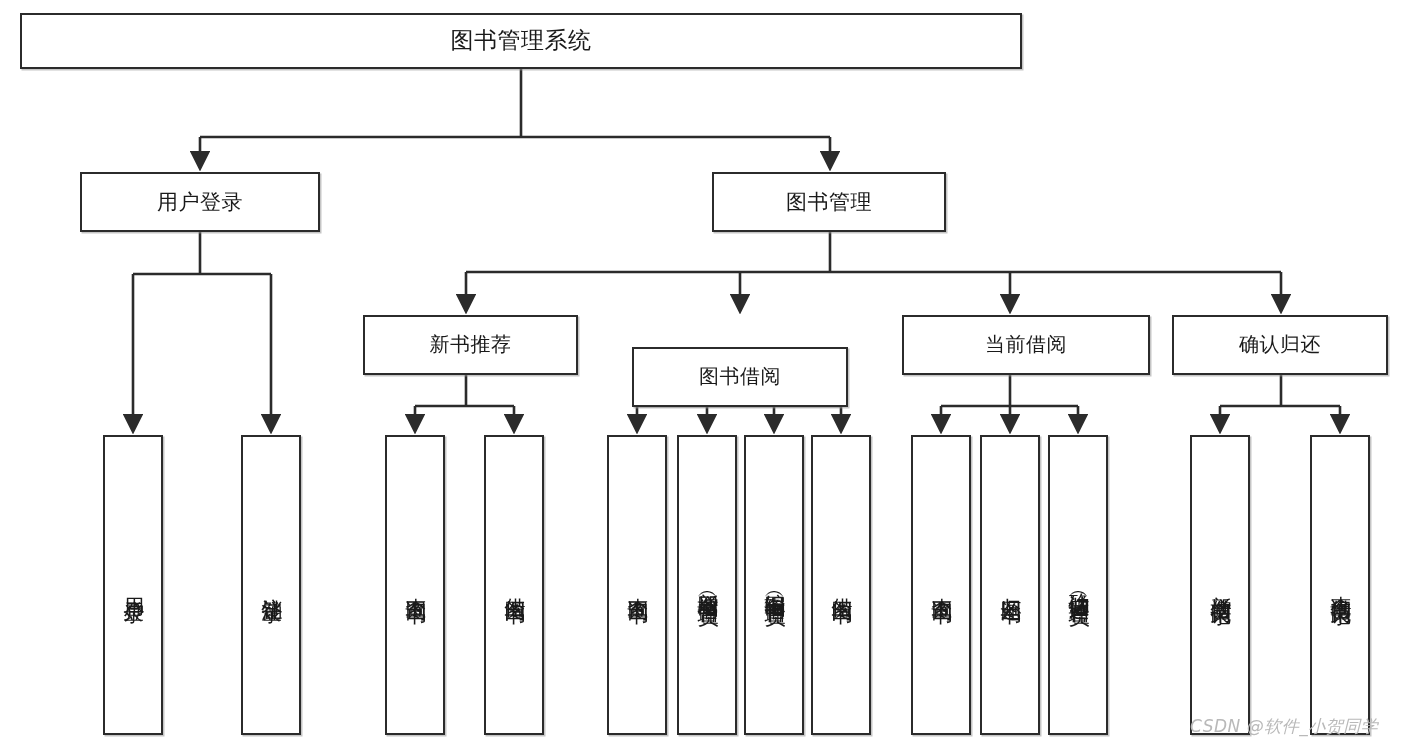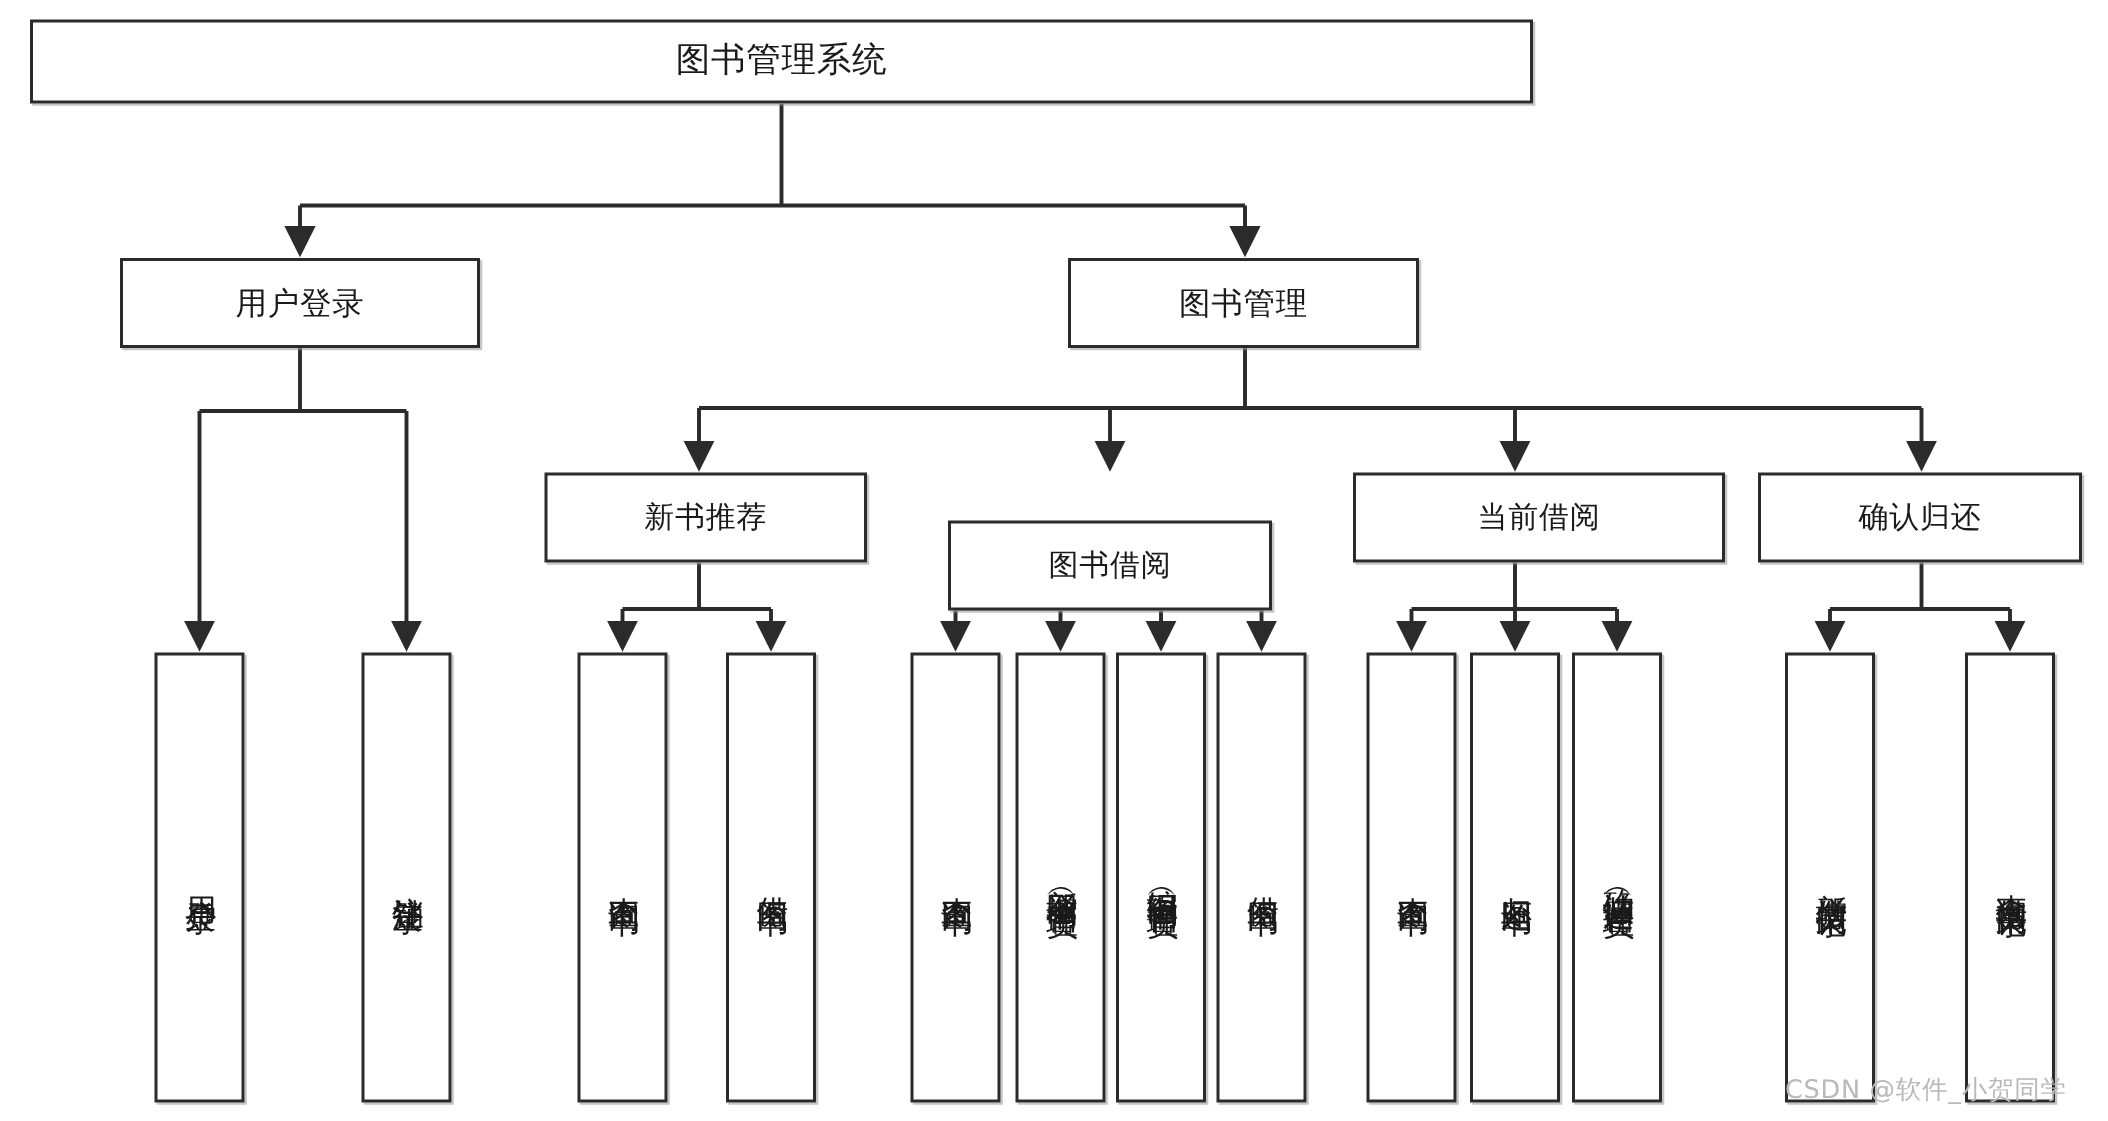--- a/index.html
+++ b/index.html
@@ -57,20 +57,21 @@
     line-height: 1.14;
     letter-spacing: 2px;
     white-space: nowrap;
   }
   .watermark {
     position: absolute;
     color: #b9b9b9;
     font-size: 17px;
     white-space: nowrap;
     letter-spacing: 0.5px;
+    font-style: italic;
   }
 </style>
 </head>
 <body>
 
 <div id="canvas">
 
   <svg id="wires" viewBox="0 0 1405 747" width="1405" height="747" xmlns="http://www.w3.org/2000/svg">
     <defs>
       <marker id="arrow" viewBox="0 0 12 12" refX="10" refY="6" markerWidth="8" markerHeight="8" orient="auto-start-reverse">

